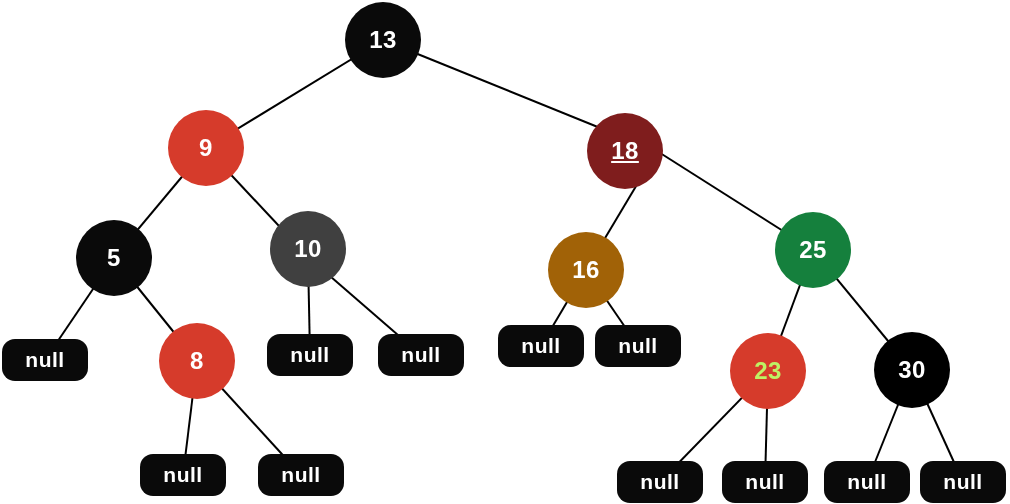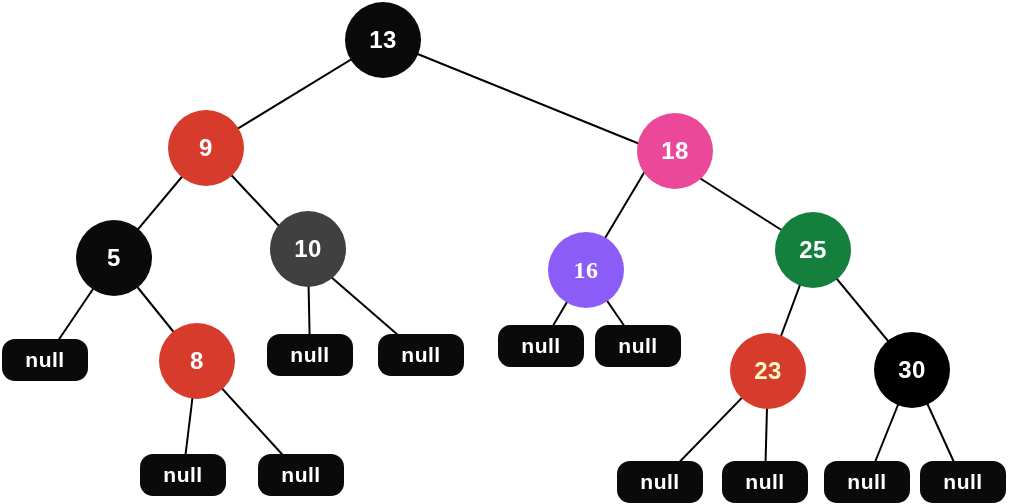--- a/index.html
+++ b/index.html
@@ -76,39 +76,39 @@
       <line x1="912" y1="370" x2="867" y2="482" stroke="#000000" stroke-width="2"></line>
       <line x1="912" y1="370" x2="963" y2="482" stroke="#000000" stroke-width="2"></line>
     </svg>
   <div class="nodes-layer">
       <div class="node circle" style="background: rgb(10, 10, 10); color: rgb(255, 255, 255); left: 345px; top: 2px;">
         <span>13</span>
       </div>
       <div class="node circle" style="background: rgb(214, 59, 43); color: rgb(255, 255, 255); left: 168px; top: 110px;">
         <span>9</span>
       </div>
-      <div class="node circle" style="background: #ec4899; color: rgb(255, 255, 255); left: 637px; top: 113px;">
+      <div class="node circle" style="background: #7f1d1d; color: rgb(255, 255, 255); left: 587px; top: 113px; text-decoration: underline;">
         <span>18</span>
       </div>
       <div class="node circle" style="background: rgb(10, 10, 10); color: rgb(255, 255, 255); left: 76px; top: 220px;">
         <span>5</span>
       </div>
       <div class="node circle" style="background: #404040; color: rgb(255, 255, 255); left: 270px; top: 211px;">
         <span>10</span>
       </div>
-      <div class="node circle" style="background: #8b5cf6; color: rgb(255, 255, 255); left: 548px; top: 232px; font-family: Liberation Serif, serif;">
+      <div class="node circle" style="background: #a16207; color: rgb(255, 255, 255); left: 548px; top: 232px;">
         <span>16</span>
       </div>
       <div class="node circle" style="background: #15803d; color: rgb(255, 255, 255); left: 775px; top: 212px;">
         <span>25</span>
       </div>
       <div class="node circle" style="background: rgb(214, 59, 43); color: rgb(255, 255, 255); left: 159px; top: 323px;">
         <span>8</span>
       </div>
-      <div class="node circle" style="background: rgb(214, 59, 43); color: #fef9c3; left: 730px; top: 333px; justify-content: center;">
+      <div class="node circle" style="background: rgb(214, 59, 43); color: #bef264; left: 730px; top: 333px; justify-content: center;">
         <span>23</span>
       </div>
       <div class="node circle" style="background: #000000; color: rgb(255, 255, 255); left: 874px; top: 332px;">
         <span>30</span>
       </div>
       <div class="node leaf" style="background: rgb(10, 10, 10); color: rgb(255, 255, 255); left: 2px; top: 339px;">
         <span>null</span>
       </div>
       <div class="node leaf" style="background: rgb(10, 10, 10); color: rgb(255, 255, 255); left: 267px; top: 334px;">
         <span>null</span>

